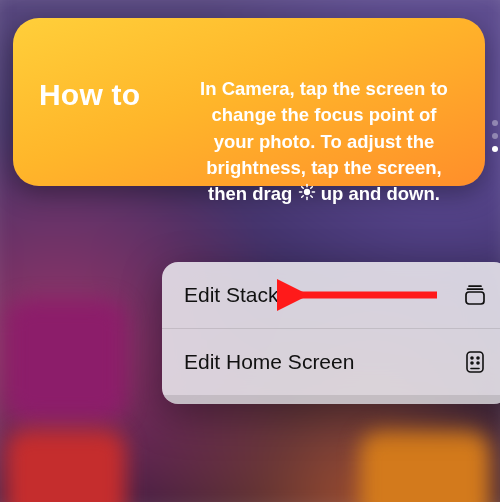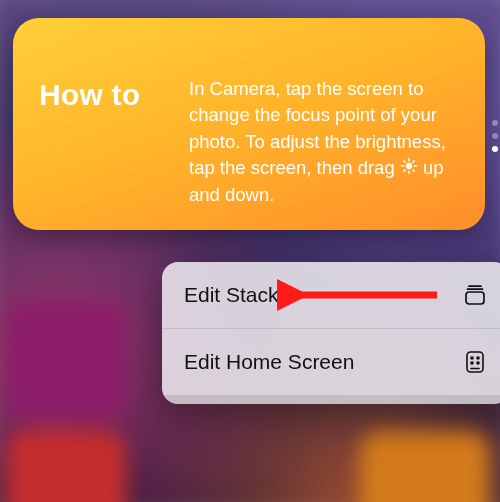--- a/index.html
+++ b/index.html
@@ -16,41 +16,42 @@
   }
   .tiles { position:absolute; inset:0; }
   .tile { position:absolute; border-radius:22px; filter: blur(10px); }
   .t1 { left:6px; top:300px; width:120px; height:120px; background:#8c1d6a; }
   .t2 { left:6px; top:430px; width:120px; height:100px; background:#c52d2d; }
   .t3 { left:360px; top:430px; width:130px; height:100px; background:#d37a1c; }
 
   .widget {
     position: absolute;
     left: 13px; top: 18px;
-    width: 472px; height: 212px;
+    width: 472px; height: 168px;
     border-radius: 26px;
     background: linear-gradient(160deg, #ffcf3a 0%, #ffb62a 45%, #ff8e2a 100%);
     box-shadow: 0 8px 26px rgba(0,0,0,0.35);
     color: #fff;
     padding: 24px 26px;
     display: flex;
   }
   .widget-title {
     font-size: 30px;
     font-weight: 700;
     width: 150px;
     padding-top: 36px;
     letter-spacing: 0.2px;
   }
   .widget-body {
     flex: 1;
     font-size: 18.5px;
     line-height: 1.42;
-    font-weight: 400;
+    font-weight: 700;
     padding-top: 34px;
+    text-align: center;
   }
   .sun-icon { display:inline-block; vertical-align: -1px; }
 
   .page-dots {
     position: absolute;
     right: 2px; top: 120px;
     display: flex; flex-direction: column; gap: 7px;
   }
   .page-dots .dot { width: 6px; height: 6px; border-radius: 50%; background: rgba(255,255,255,0.35); }
   .page-dots .dot.active { background: #fff; }

